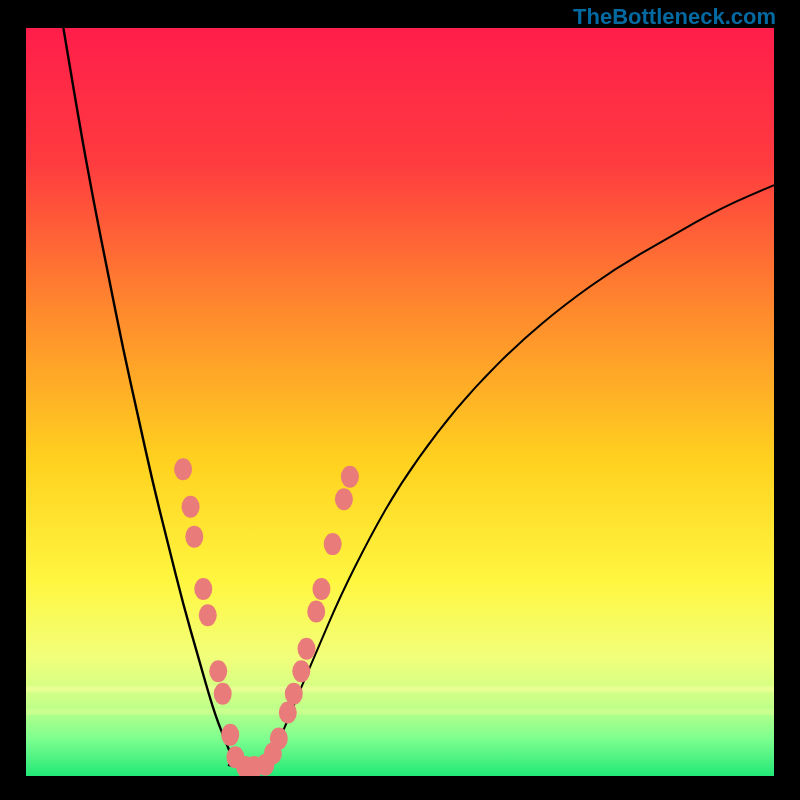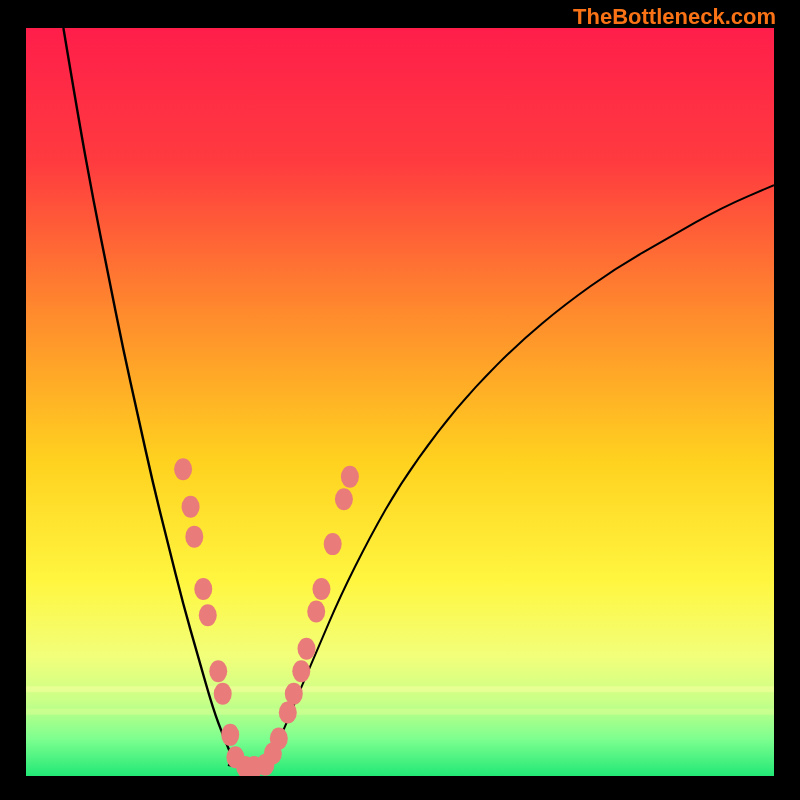--- a/index.html
+++ b/index.html
@@ -1,18 +1,18 @@
 <!DOCTYPE html>
 <html><head>
 <meta charset="utf-8">
 <style>
   html,body{margin:0;padding:0;background:#000;}
   .stage{position:relative;width:800px;height:800px;background:#000;overflow:hidden;}
   .frame{position:absolute;left:26px;top:28px;width:748px;height:748px;}
-  .watermark{position:absolute;top:4px;right:24px;font:700 22px Arial,Helvetica,sans-serif;color:#f97316;letter-spacing:0;}
+  .watermark{position:absolute;top:4px;right:24px;font:700 22px Arial,Helvetica,sans-serif;color:#0369a1;letter-spacing:0;}
   svg{display:block;}
 </style>
 </head>
 <body>
 
 <div class="stage">
   <div class="watermark">TheBottleneck.com</div>
 
   <div class="frame">
     <svg id="plot" width="748" height="748" viewBox="0 0 748 748">

